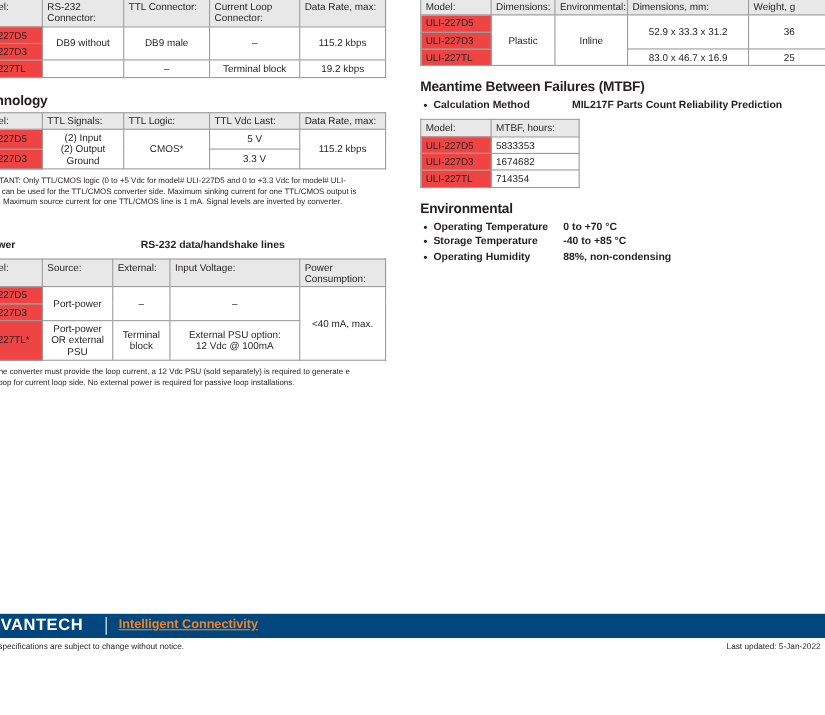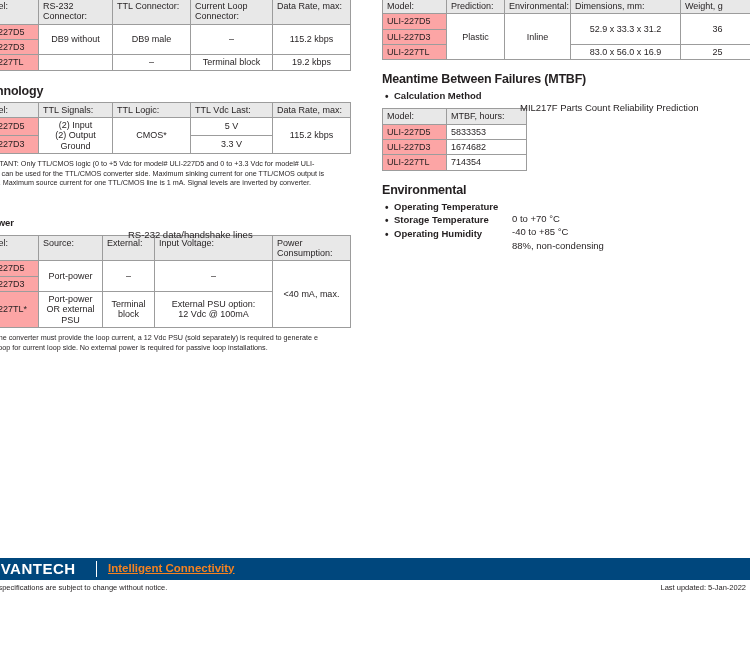--- a/index.html
+++ b/index.html
@@ -28,21 +28,21 @@
     line-height:1.15;
   }
   table.spec th{
     background:#e8e8e8;
     text-align:left;
     vertical-align:top;
     font-weight:normal;
   }
   td.c, th.c{text-align:center;}
   td.l{text-align:left;}
-  .shade{background:#fca5a5;}
+  .shade{background:#ef4444;}
 
   h2.sec{
     font-size:12.5px;
     font-weight:bold;
     margin:0 0 4px 0;
     color:#231f20;
     letter-spacing:-0.2px;
   }
 
   ul.bul{
@@ -58,26 +58,25 @@
     font-weight:bold;
   }
   ul.bul li:before{
     content:"\2022";
     position:absolute;
     left:-9px;
     top:0;
     font-size:10px;
   }
   ul.bul li span.val{
-    font-weight:normal;
+    font-weight:bold;
     position:absolute;
     left:118px;
     top:0;
     white-space:nowrap;
-    margin-top:12px;
   }
 
   .note{
     font-size:7.2px;
     line-height:1.32;
     color:#231f20;
   }
 
   
   .leftcol{position:absolute;left:-24px;top:0;width:380px;}
@@ -246,38 +245,38 @@
       <colgroup>
           <col style="width:64px">
           <col style="width:58px">
           <col style="width:66px">
           <col style="width:110px">
           <col style="width:74px">
         </colgroup>
       <tbody>
           <tr>
         <th class="shade">Model:</th>
-        <th class="shade">Prediction:</th>
+        <th class="shade">Dimensions:</th>
         <th class="shade">Environmental:</th>
         <th class="shade">Dimensions, mm:</th>
         <th class="shade">Weight, g</th>
       </tr>
       <tr>
         <td class="shade">ULI-227D5</td>
         <td class="c" rowspan="3">Plastic</td>
         <td class="c" rowspan="3">Inline</td>
         <td class="c" rowspan="2">52.9 x 33.3 x 31.2</td>
         <td class="c" rowspan="2">36</td>
       </tr>
       <tr>
         <td class="shade">ULI-227D3</td>
       </tr>
       <tr>
         <td class="shade">ULI-227TL</td>
-        <td class="c">83.0  x 56.0 x 16.9</td>
+        <td class="c">83.0  x 46.7 x 16.9</td>
         <td class="c">25</td>
       </tr>
     </tbody>
       </table>
 
     <h2 class="sec" style="margin-top:12px;">Meantime Between Failures (MTBF)</h2>
 
     <ul class="bul">
       <li>
         <span>Calculation Method</span>

